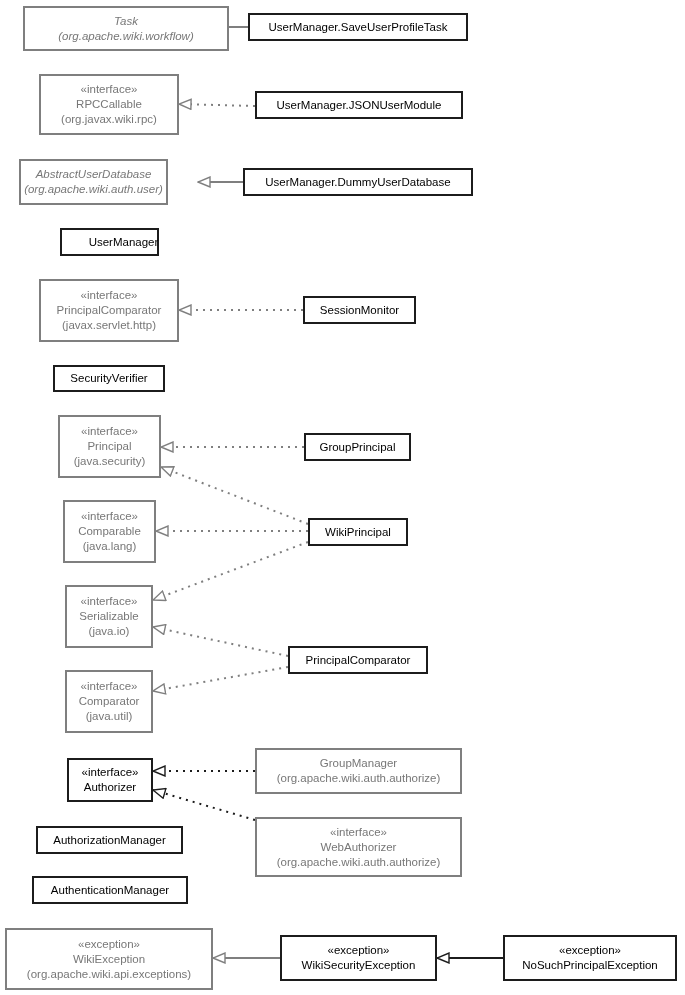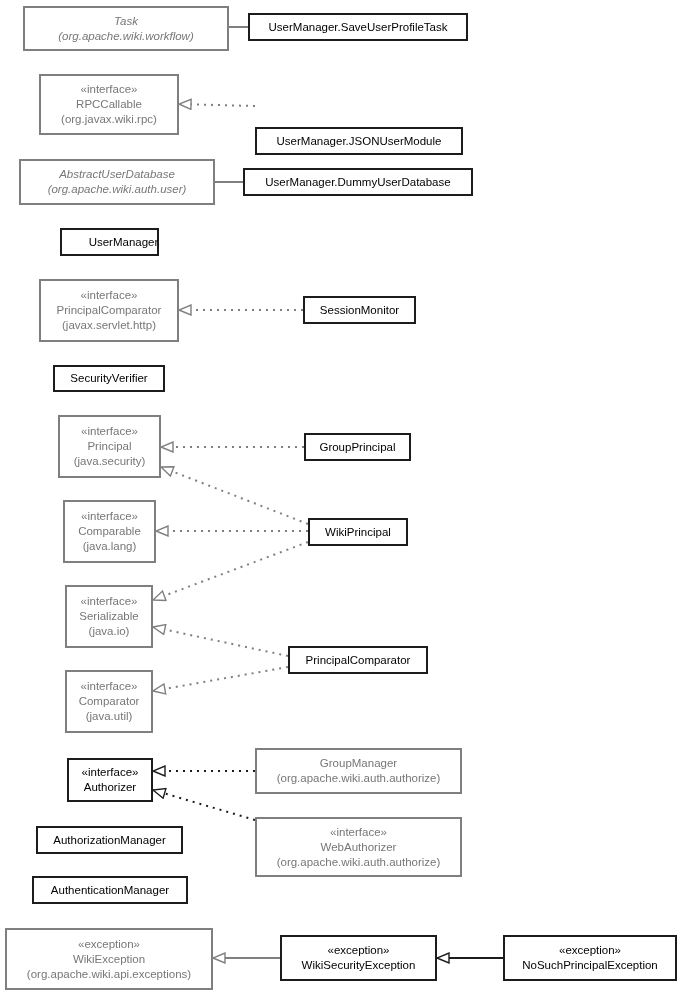--- a/index.html
+++ b/index.html
@@ -50,24 +50,24 @@
         <div class="line package">(org.apache.wiki.workflow)</div>
       </div>
       <div class="node local" style="left: 248px; top: 13px; width: 220px; height: 28px;">
         <div class="line name">UserManager.SaveUserProfileTask</div>
       </div>
       <div class="node external" style="left: 39px; top: 74px; width: 140px; height: 61px;">
         <div class="line stereotype">«interface»</div>
         <div class="line name">RPCCallable</div>
         <div class="line package">(org.javax.wiki.rpc)</div>
       </div>
-      <div class="node local" style="left: 255px; top: 91px; width: 208px; height: 28px; margin-top: 36px;">
+      <div class="node local" style="left: 255px; top: 91px; width: 208px; height: 28px;">
         <div class="line name">UserManager.JSONUserModule</div>
       </div>
-      <div class="node external italic" style="left: 19px; top: 159px; width: 196px; height: 46px;">
+      <div class="node external italic" style="left: 19px; top: 159px; width: 149px; height: 46px;">
         <div class="line name">AbstractUserDatabase</div>
         <div class="line package">(org.apache.wiki.auth.user)</div>
       </div>
       <div class="node local" style="left: 243px; top: 168px; width: 230px; height: 28px;">
         <div class="line name">UserManager.DummyUserDatabase</div>
       </div>
       <div class="node local" style="left: 60px; top: 228px; width: 99px; height: 28px; padding-left: 28px;">
         <div class="line name">UserManager</div>
       </div>
       <div class="node external" style="left: 39px; top: 279px; width: 140px; height: 63px;">

